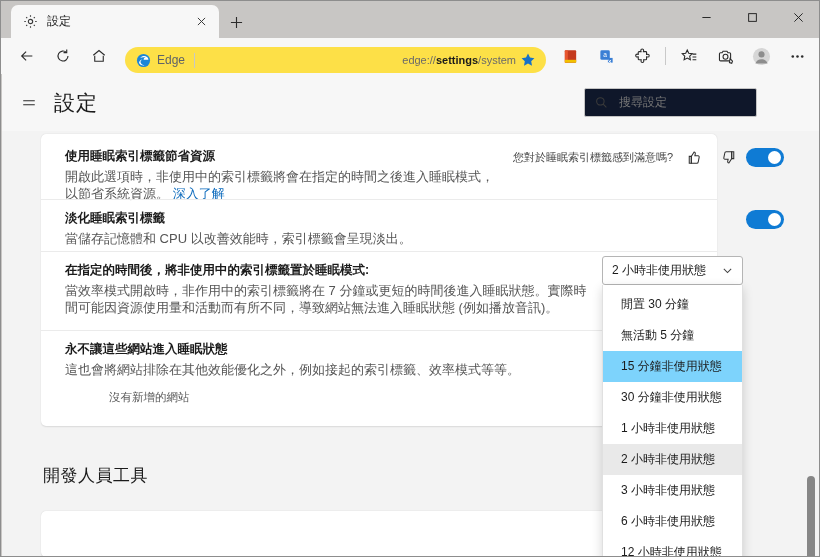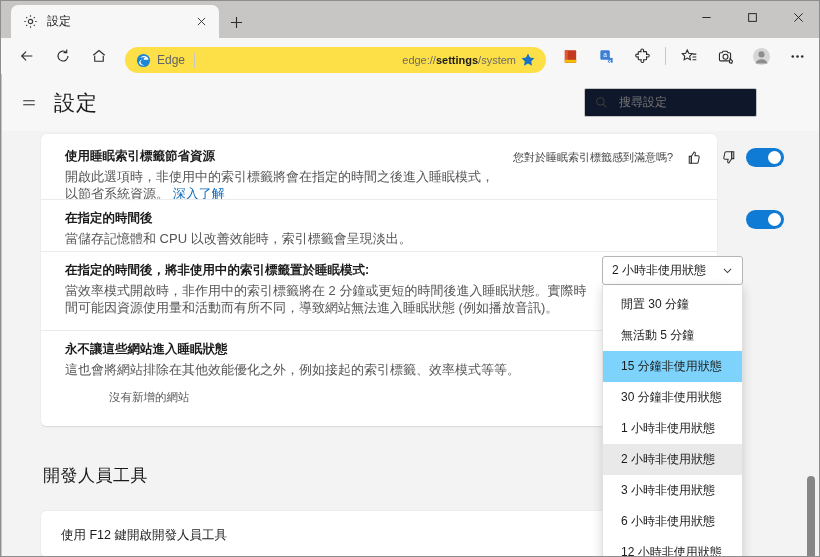--- a/index.html
+++ b/index.html
@@ -523,47 +523,46 @@
           </svg>
         </span>
       </div>
       <div class="toggle" style="left:705px; top:14px;">
         <span class="knob"></span>
       </div>
 
       <div class="divider" style="top:65px;"></div>
 
       <div class="row" style="top:76px;">
-        <div class="row-title">在指定的時間後</div>
+        <div class="row-title">淡化睡眠索引標籤</div>
         <div class="row-desc">當儲存記憶體和 CPU 以改善效能時，索引標籤會呈現淡出。</div>
       </div>
       <div class="toggle" style="left:705px; top:76px;">
         <span class="knob"></span>
       </div>
 
       <div class="divider" style="top:117px;"></div>
 
       <div class="row" style="top:128px;">
         <div class="row-title">在指定的時間後，將非使用中的索引標籤置於睡眠模式:</div>
-        <div class="row-desc" style="max-width:522px;">當效率模式開啟時，非作用中的索引標籤將在 2 分鐘或更短的時間後進入睡眠狀態。實際時間可能因資源使用量和活動而有所不同，導致網站無法進入睡眠狀態 (例如播放音訊)。</div>
+        <div class="row-desc" style="max-width:522px;">當效率模式開啟時，非作用中的索引標籤將在 7 分鐘或更短的時間後進入睡眠狀態。實際時間可能因資源使用量和活動而有所不同，導致網站無法進入睡眠狀態 (例如播放音訊)。</div>
       </div>
 
       <div class="divider" style="top:196px;"></div>
 
       <div class="row" style="top:207px;">
         <div class="row-title">永不讓這些網站進入睡眠狀態</div>
         <div class="row-desc" style="max-width:520px;">這也會將網站排除在其他效能優化之外，例如接起的索引標籤、效率模式等等。</div>
       </div>
       <div class="sites-empty" style="left:48px; top:256px;">沒有新增的網站</div>
     </div>
 
     <div class="section-heading">開發人員工具</div>
 
     <div class="card" id="card-devtools"></div>
-    <div class="devtools-label">使用 F12 鍵開啟開發人員工具</div>
 
     <div class="select-btn">
       <span class="select-label">2 小時非使用狀態</span>
       <span class="select-chev">
         <svg width="11" height="11" viewBox="0 0 12 12" fill="none" stroke="#444" stroke-width="1.15">
             <path d="M2 4.3L6 8.2l4-3.9"></path>
           </svg>
       </span>
     </div>
 

